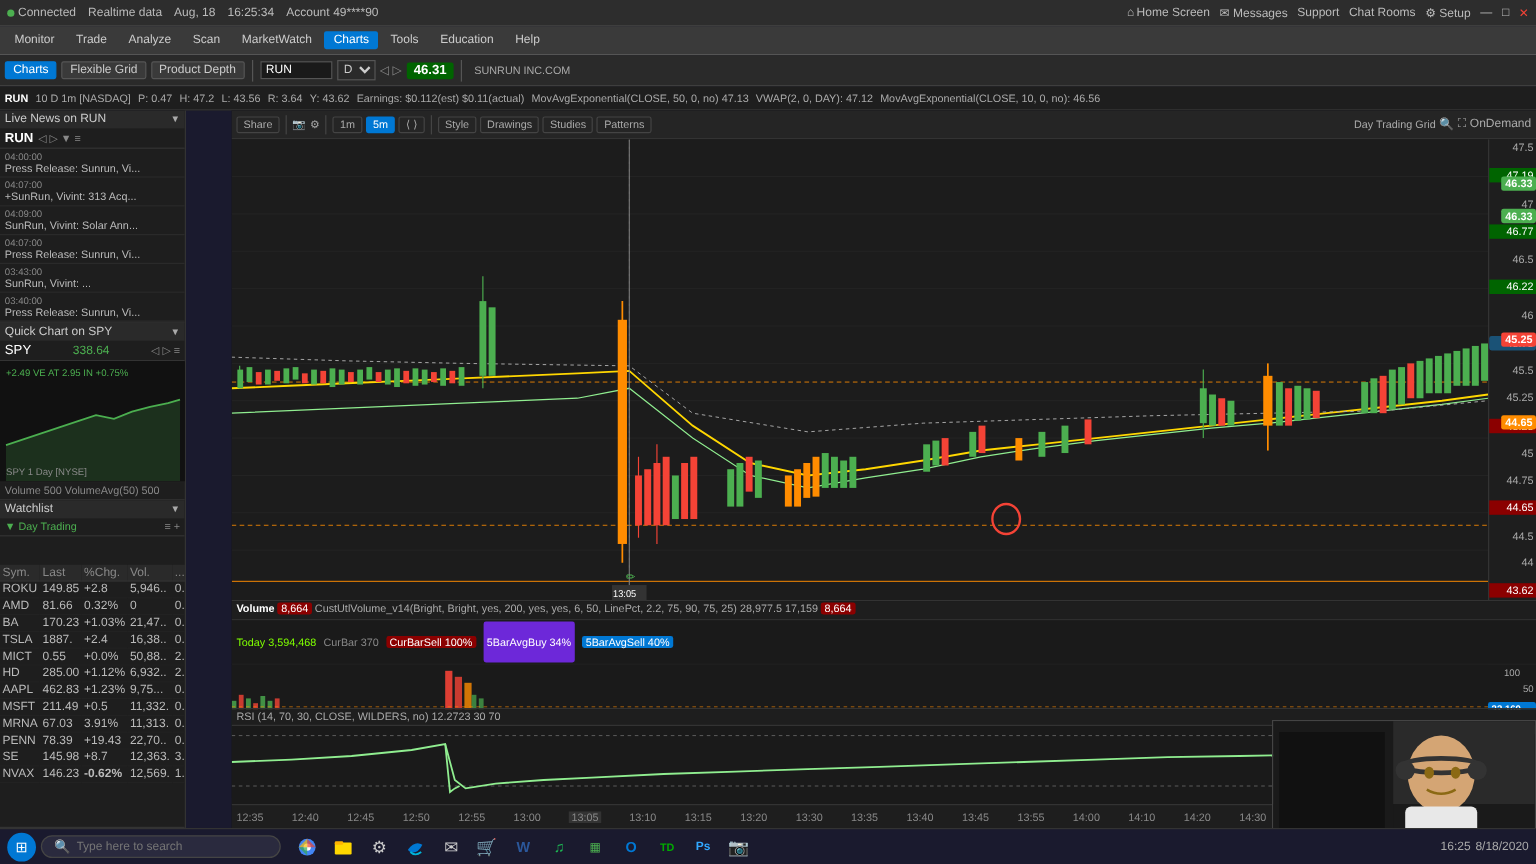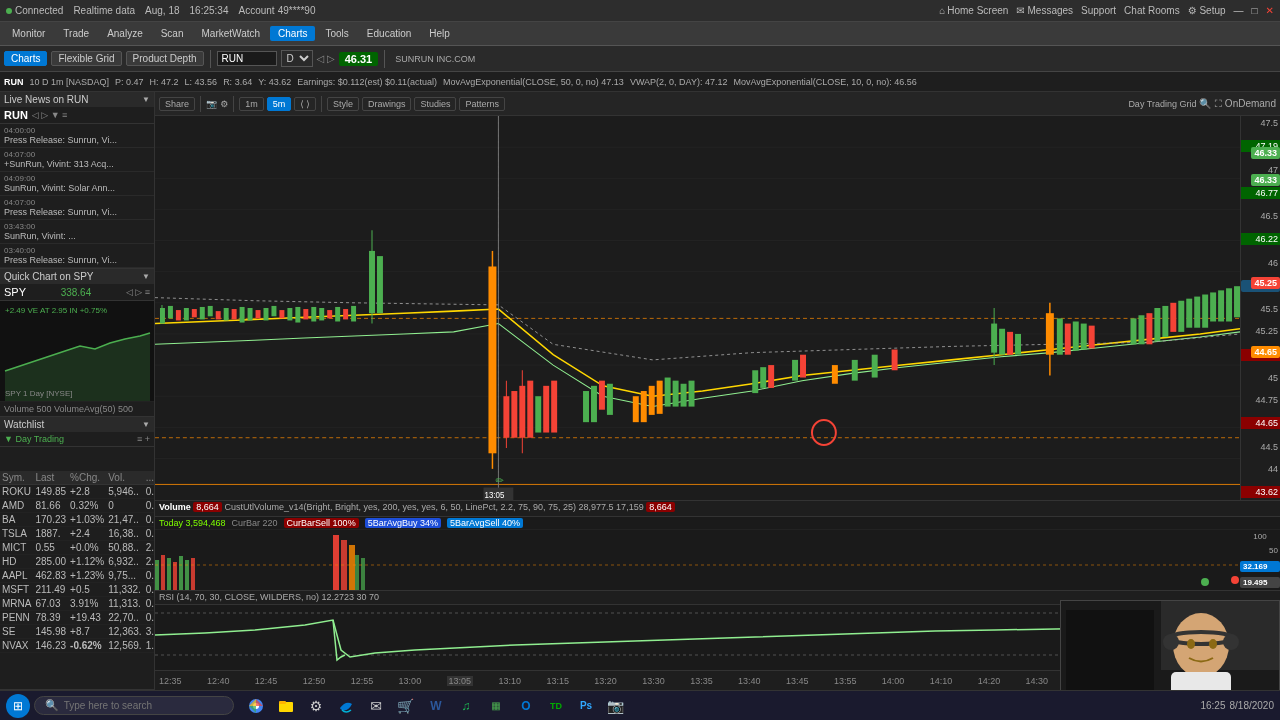--- a/index.html
+++ b/index.html
@@ -100,20 +100,21 @@
       color: #aaa;
       gap: 6px;
       overflow: hidden;
     }
     .stock-info-bar .symbol-label { color: #fff; font-weight: bold; }
 
     
     .main-content {
       display: flex;
       height: calc(720px - 22px - 24px - 26px - 20px - 30px);
+      gap: 38px;
     }
 
     
     .left-panel {
       width: 155px;
       background: #1e1e1e;
       border-right: 1px solid #333;
       display: flex;
       flex-direction: column;
       overflow: hidden;
@@ -225,21 +226,21 @@
       font-size: 9px;
       color: #aaa;
       border-bottom: 1px solid #333;
       height: 16px;
       overflow: hidden;
       white-space: nowrap;
     }
     .vol-today { color: #7fff00; }
     .vol-curbar { color: #fff; font-weight: bold; }
     .vol-red { background: #8b0000; color: #fff; padding: 0 3px; border-radius: 2px; }
-    .vol-green-btn { background: #1d4ed8; color: #fff; padding: 0 3px; border-radius: 2px; }
+    .vol-green-btn { background: #6d28d9; color: #fff; padding: 12px 3px; border-radius: 2px; }
     .vol-blue-btn { background: #0078d4; color: #fff; padding: 0 3px; border-radius: 2px; }
 
     
     .rsi-panel {
       height: 80px;
       border-top: 1px solid #333;
       position: relative;
     }
     .rsi-label-bar {
       background: #1e1e1e;
@@ -871,21 +872,21 @@
 
     <div class="volume-panel">
       <div class="volume-label-bar">
         <span class="vol-curbar">Volume  </span>
         <span class="vol-red">8,664</span>
         <span>  CustUtlVolume_v14(Bright, Bright, yes, 200, yes, yes, 6, 50, LinePct, 2.2, 75, 90, 75, 25)  28,977.5  17,159  </span>
         <span class="vol-red">8,664</span>
       </div>
       <div style="display:flex; align-items:center; padding:1px 4px; background:#1a1a1a; border-bottom:1px solid #222; font-size:9px; gap:6px;">
         <span class="vol-today">Today  3,594,468</span>
-        <span style="color:#888;">CurBar 220</span>
+        <span style="color:#888;">CurBar 370</span>
         <span class="vol-red">CurBarSell 100%</span>
         <span class="vol-green-btn">5BarAvgBuy 34%</span>
         <span class="vol-blue-btn">5BarAvgSell 40%</span>
       </div>
       <div style="position:relative; height:60px;">
         <svg width="calc(100% - 40px)" height="60" style="width:calc(100% - 40px); display:block;">
           <rect width="100%" height="60" fill="#1a1a1a"></rect>
 
           <rect x="0" y="30" width="4" height="30" fill="#4caf50" opacity="0.8"></rect>
           <rect x="6" y="25" width="4" height="35" fill="#f44336" opacity="0.8"></rect>

